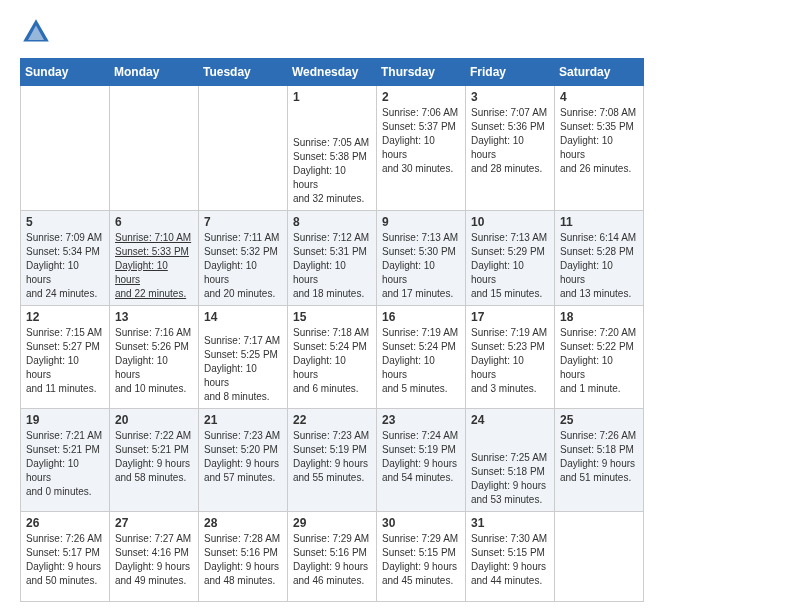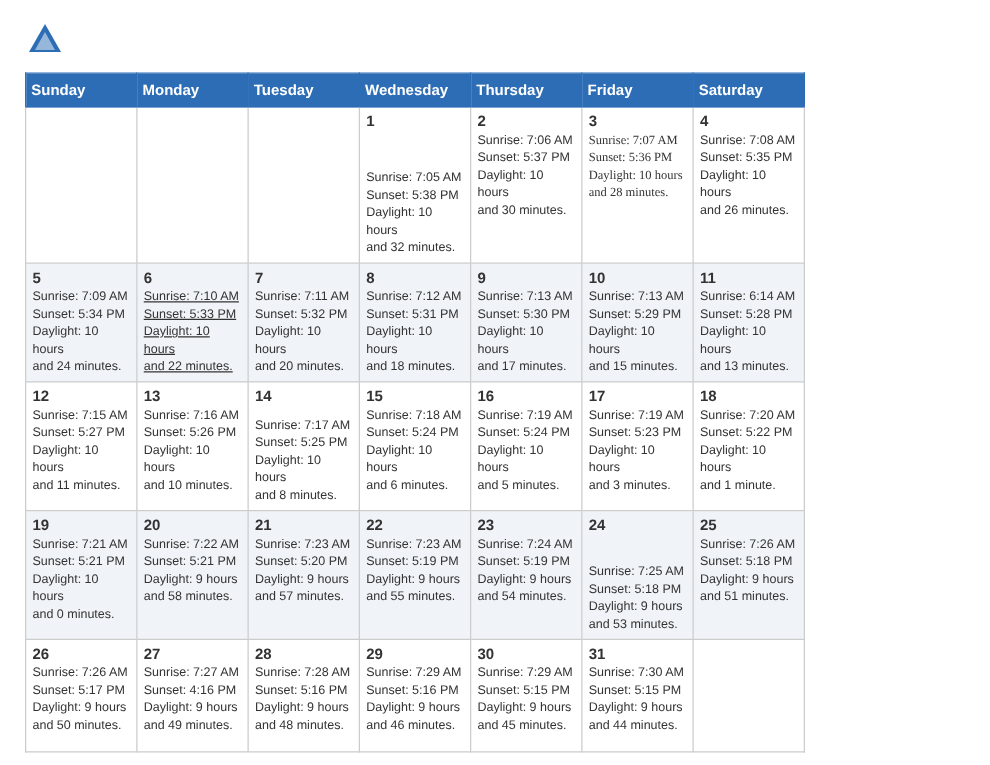--- a/index.html
+++ b/index.html
@@ -144,21 +144,21 @@
           </td>
           <td>
             <span class="day-num">2</span>
             <div class="day-info" style="white-space: pre-line;">Sunrise: 7:06 AM
 Sunset: 5:37 PM
 Daylight: 10 hours
 and 30 minutes.</div>
           </td>
           <td>
             <span class="day-num">3</span>
-            <div class="day-info" style="white-space: pre-line; font-family: Liberation Serif, serif;">Sunrise: 7:07 AM
+            <div class="day-info" style="white-space: pre-line;">Sunrise: 7:07 AM
 Sunset: 5:36 PM
 Daylight: 10 hours
 and 28 minutes.</div>
           </td>
           <td>
             <span class="day-num">4</span>
             <div class="day-info" style="white-space: pre-line;">Sunrise: 7:08 AM
 Sunset: 5:35 PM
 Daylight: 10 hours
 and 26 minutes.</div>

